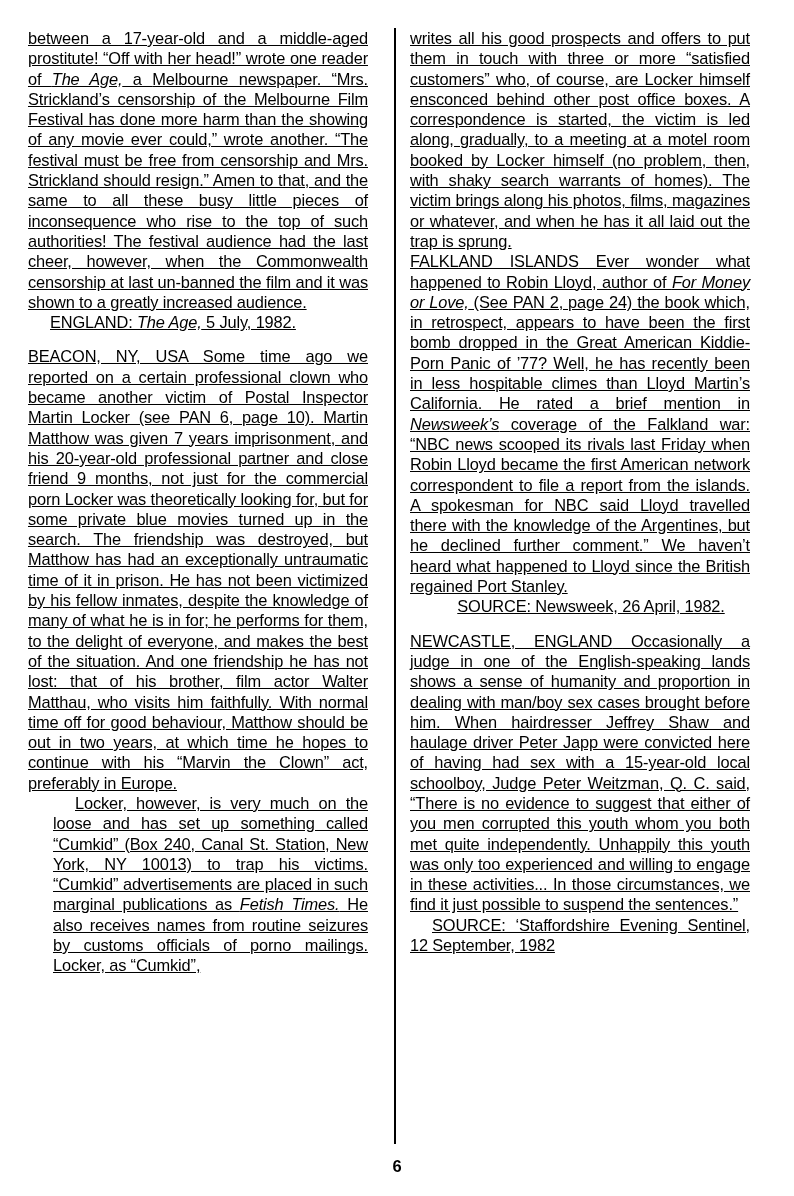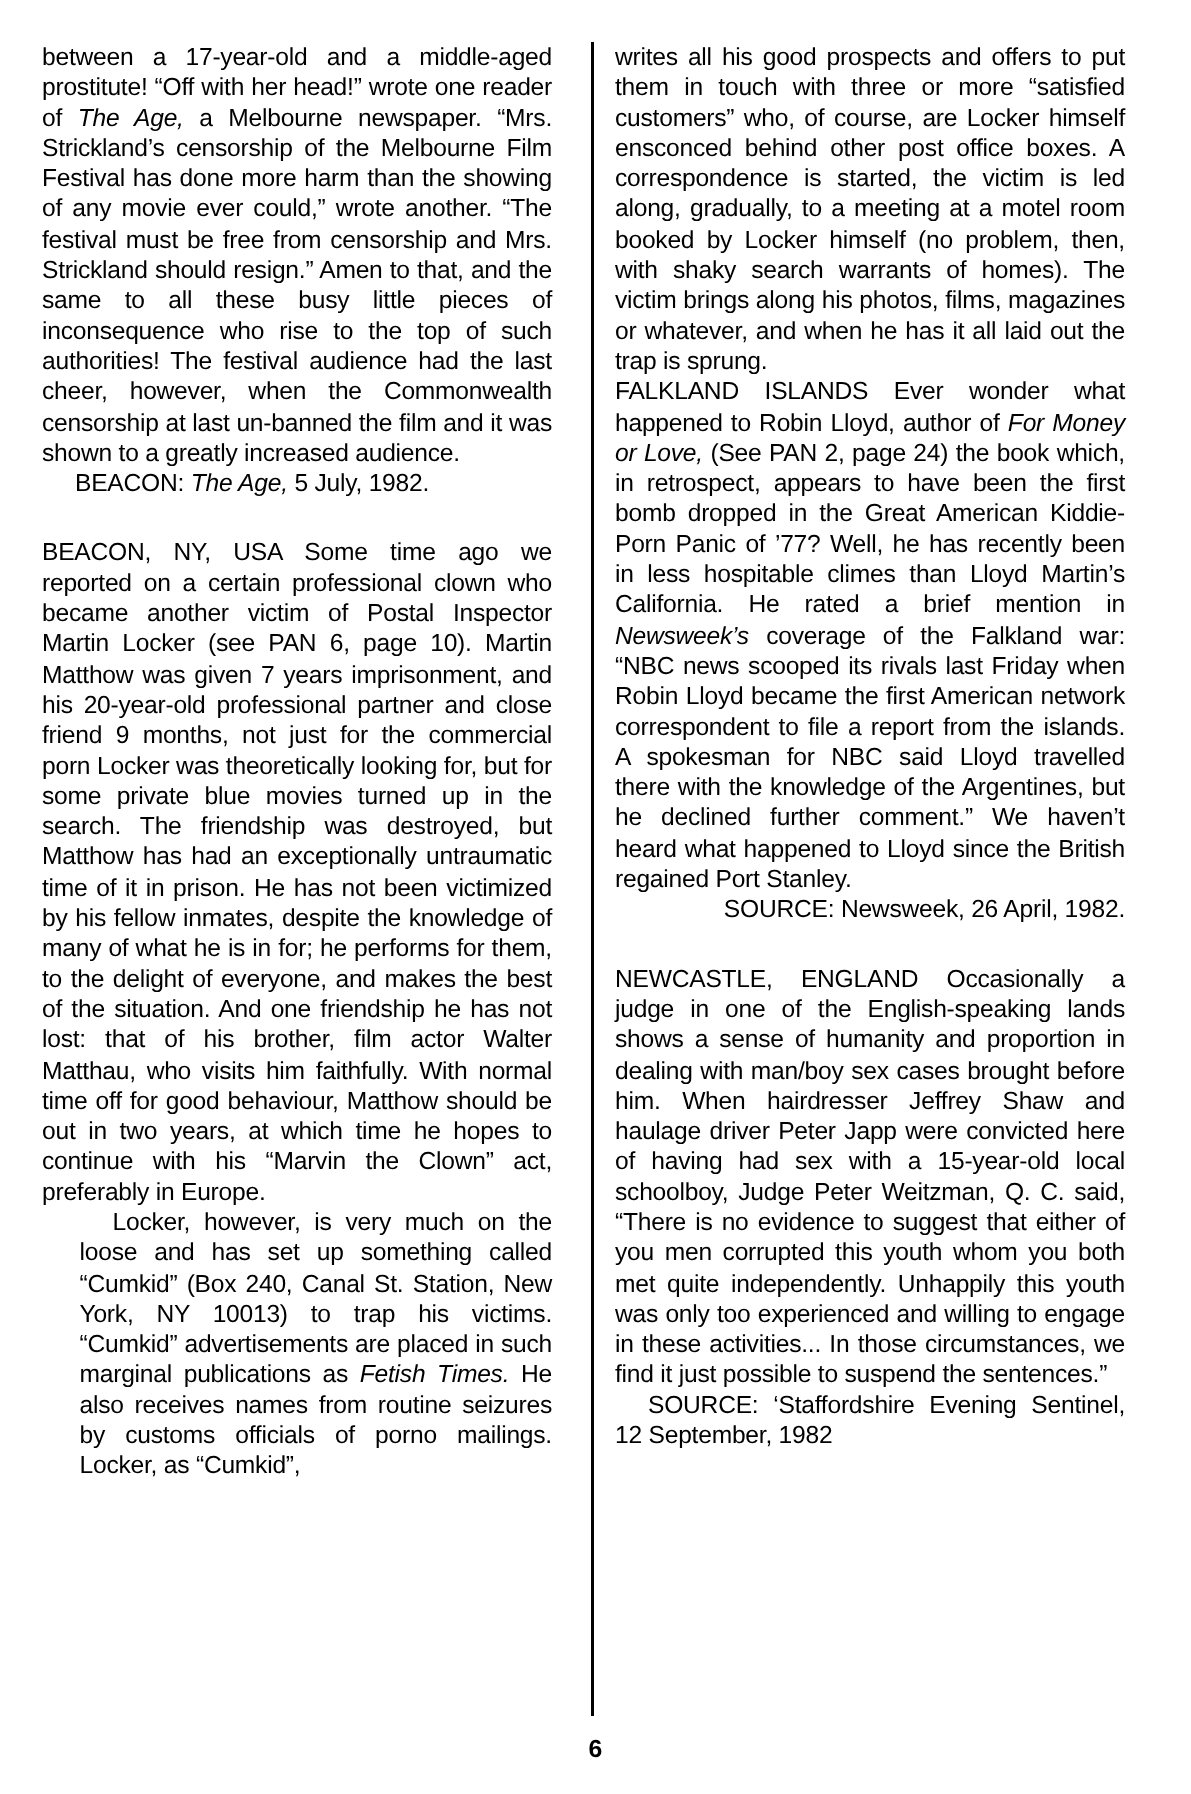--- a/index.html
+++ b/index.html
@@ -31,49 +31,50 @@
     width: 2px;
     height: 1116px;
     background: #000000;
   }
 
   
   .col {
     position: absolute;
     top: 28px;
     width: 340px;
+    text-decoration: underline;
   }
   .col-left  { left: 28px; }
   .col-right { left: 410px; }
 
   .para {
     margin: 0;
     text-align: justify;
     text-justify: inter-word;
     font-size: 16.4px;
     line-height: 20.3px;
     letter-spacing: -0.15px;
     word-spacing: 0px;
     hyphens: manual;
   }
   .para + .para { margin-top: 0; }
 
   
-  .gap-block { margin-top: 26px; }
+  .gap-block { margin-top: 14px; }
 
   
   .source {
     margin: 0;
     text-indent: 22px;
     text-align: justify;
     font-size: 16.4px;
     line-height: 20.3px;
     letter-spacing: -0.15px;
   }
-  .source.nojust { text-align: right; }
+  .source.nojust { text-align: center; }
 
   
   .indent { text-indent: 22px; margin-left: 25px; }
 
   em, .ital {
     font-style: italic;
   }
 
   
   .page-number {
@@ -92,21 +93,21 @@
 <body>
 
 <div class="page">
 
   <div class="column-rule"></div>
 
   <div class="col col-left">
 
     <p class="para"><span>between a 17-year-old and a middle-aged prostitute! “Off with her head!” wrote one reader of </span><em class="ital">The Age,</em><span> a </span><span>Melbourne newspaper. “Mrs. Strickland’s censorship of the Melbourne Film Festival has done more harm than the showing of any movie ever could,” wrote another. “The festival must be free from censorship and Mrs. Strickland should resign.” Amen to that, and the same to all these busy little pieces of inconsequence who rise to the top of such authorities! The festival audience had the last cheer, however, when the Commonwealth censorship at last un-banned the film and it was shown to a greatly increased audience.</span></p>
 
-    <p class="source"><span>BEACON: </span><em class="ital">The Age,</em><span> 5 July, 1982.</span></p>
+    <p class="source"><span>ENGLAND: </span><em class="ital">The Age,</em><span> 5 July, 1982.</span></p>
 
     <p class="para gap-block"><span>BEACON, NY, USA</span><span> Some time ago we reported on a certain professional clown who became another victim of Postal Inspector Martin Locker (see PAN 6, page 10). Martin Matthow was given 7 years imprisonment, and his 20-year-old professional partner and close friend 9 months, not just for the commercial porn Locker was theoretically looking for, but for some private blue movies turned up in the search. The friendship was destroyed, but Matthow has had an exceptionally untraumatic time of it in prison. He has not been victimized by his fellow inmates, despite the knowledge of many of what he is in for; he performs for them, to the delight of everyone, and makes the best of the situation. And one friendship he has not lost: that of his brother, film actor Walter Matthau, who visits him faithfully. With normal time off for good behaviour, Matthow should be out in two years, at which time he hopes to continue with his “Marvin the Clown” act, preferably in Europe.</span></p>
 
     <p class="para indent"><span>Locker, however, is very much on the loose and has set up something called “Cumkid” (Box 240, Canal St. Station, New York, NY 10013) to trap his victims. “Cumkid” advertisements are placed in such marginal publications as </span><em class="ital">Fetish Times.</em><span> He also receives names from routine seizures by customs officials of porno mailings. Locker, as “Cumkid”,</span></p>
 
   </div>
 
   <div class="col col-right">
 
     <p class="para"><span>writes all his good prospects and offers to put them in touch with three or more “satisfied customers” who, of course, are Locker himself ensconced behind other post office boxes. A correspondence is started, the victim is led along, gradually, to a meeting at a motel room booked by Locker himself (no problem, then, with shaky search warrants of homes). The victim brings along his photos, films, magazines or whatever, and when he has it all laid out the trap is sprung.</span></p>

